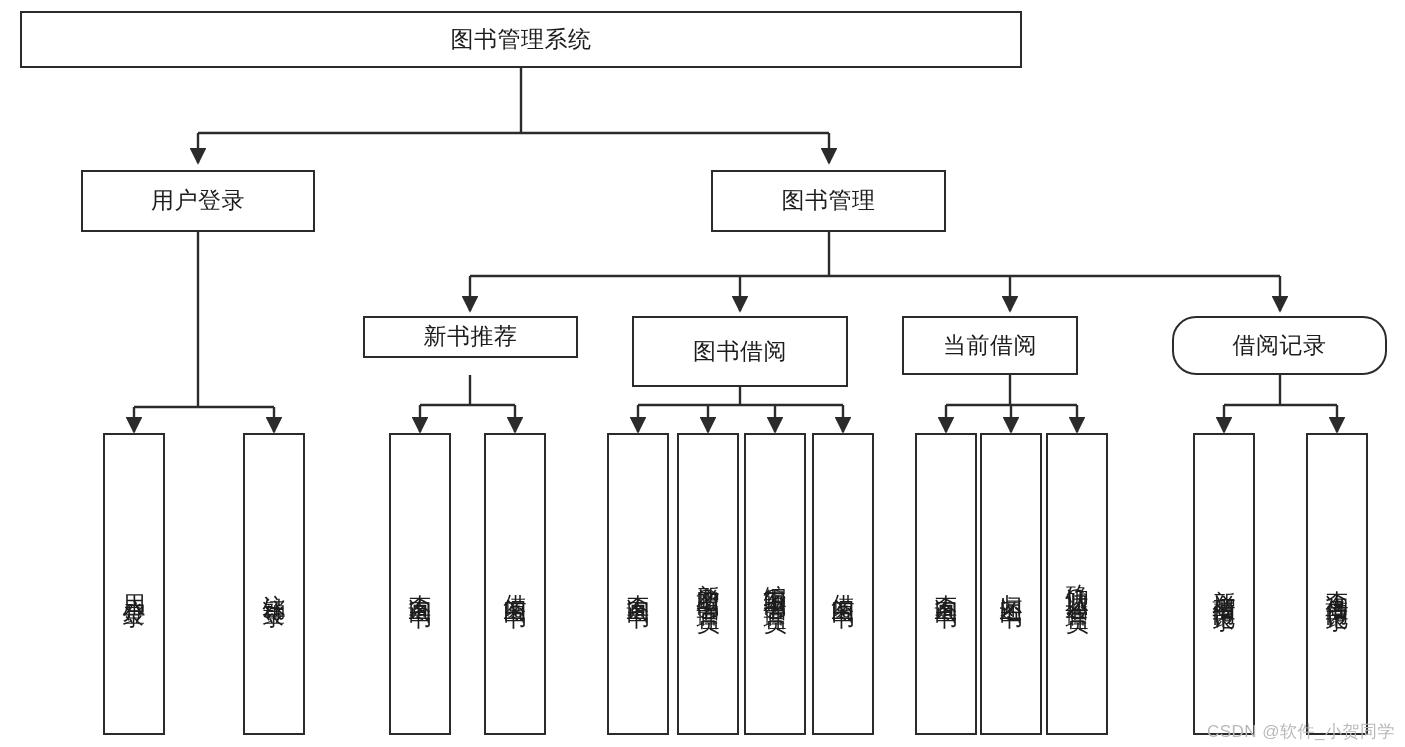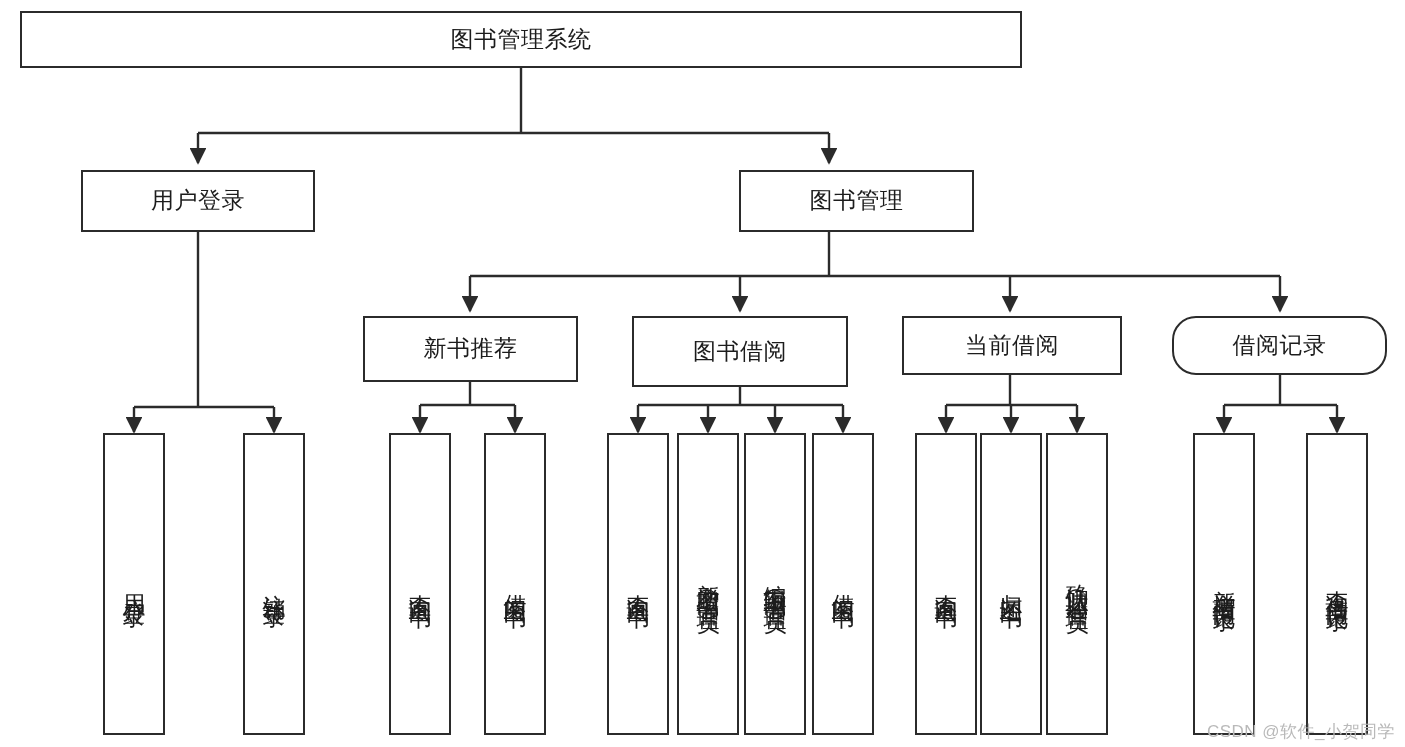--- a/index.html
+++ b/index.html
@@ -120,31 +120,31 @@
     </g>
   </svg>
 
   <div class="node horiz" style="left:20px; top:11px; width:1002px; height:57px;">
     <span class="node-label">图书管理系统</span>
   </div>
 
   <div class="node horiz" style="left:81px; top:170px; width:234px; height:62px;">
     <span class="node-label">用户登录</span>
   </div>
-  <div class="node horiz" style="left:711px; top:170px; width:235px; height:62px;margin-left:28px;">
+  <div class="node horiz" style="left:711px; top:170px; width:235px; height:62px;">
     <span class="node-label">图书管理</span>
   </div>
 
-  <div class="node horiz" style="left:363px; top:316px; width:215px; height:66px;">
+  <div class="node horiz" style="left:363px; top:316px; width:215px; height:42px;">
     <span class="node-label">新书推荐</span>
   </div>
   <div class="node horiz" style="left:632px; top:316px; width:216px; height:71px;">
     <span class="node-label">图书借阅</span>
   </div>
-  <div class="node horiz" style="left:902px; top:316px; width:220px; height:59px;">
+  <div class="node horiz" style="left:902px; top:316px; width:176px; height:59px;">
     <span class="node-label">当前借阅</span>
   </div>
   <div class="node horiz" style="left:1172px; top:316px; width:215px; height:59px;border-radius:24px;">
     <span class="node-label">借阅记录</span>
   </div>
 
   <div class="node vert" style="left:103px; top:433px; width:62px; height:302px;">
     <span class="node-label">用户登录</span>
   </div>
   <div class="node vert" style="left:243px; top:433px; width:62px; height:302px;">

